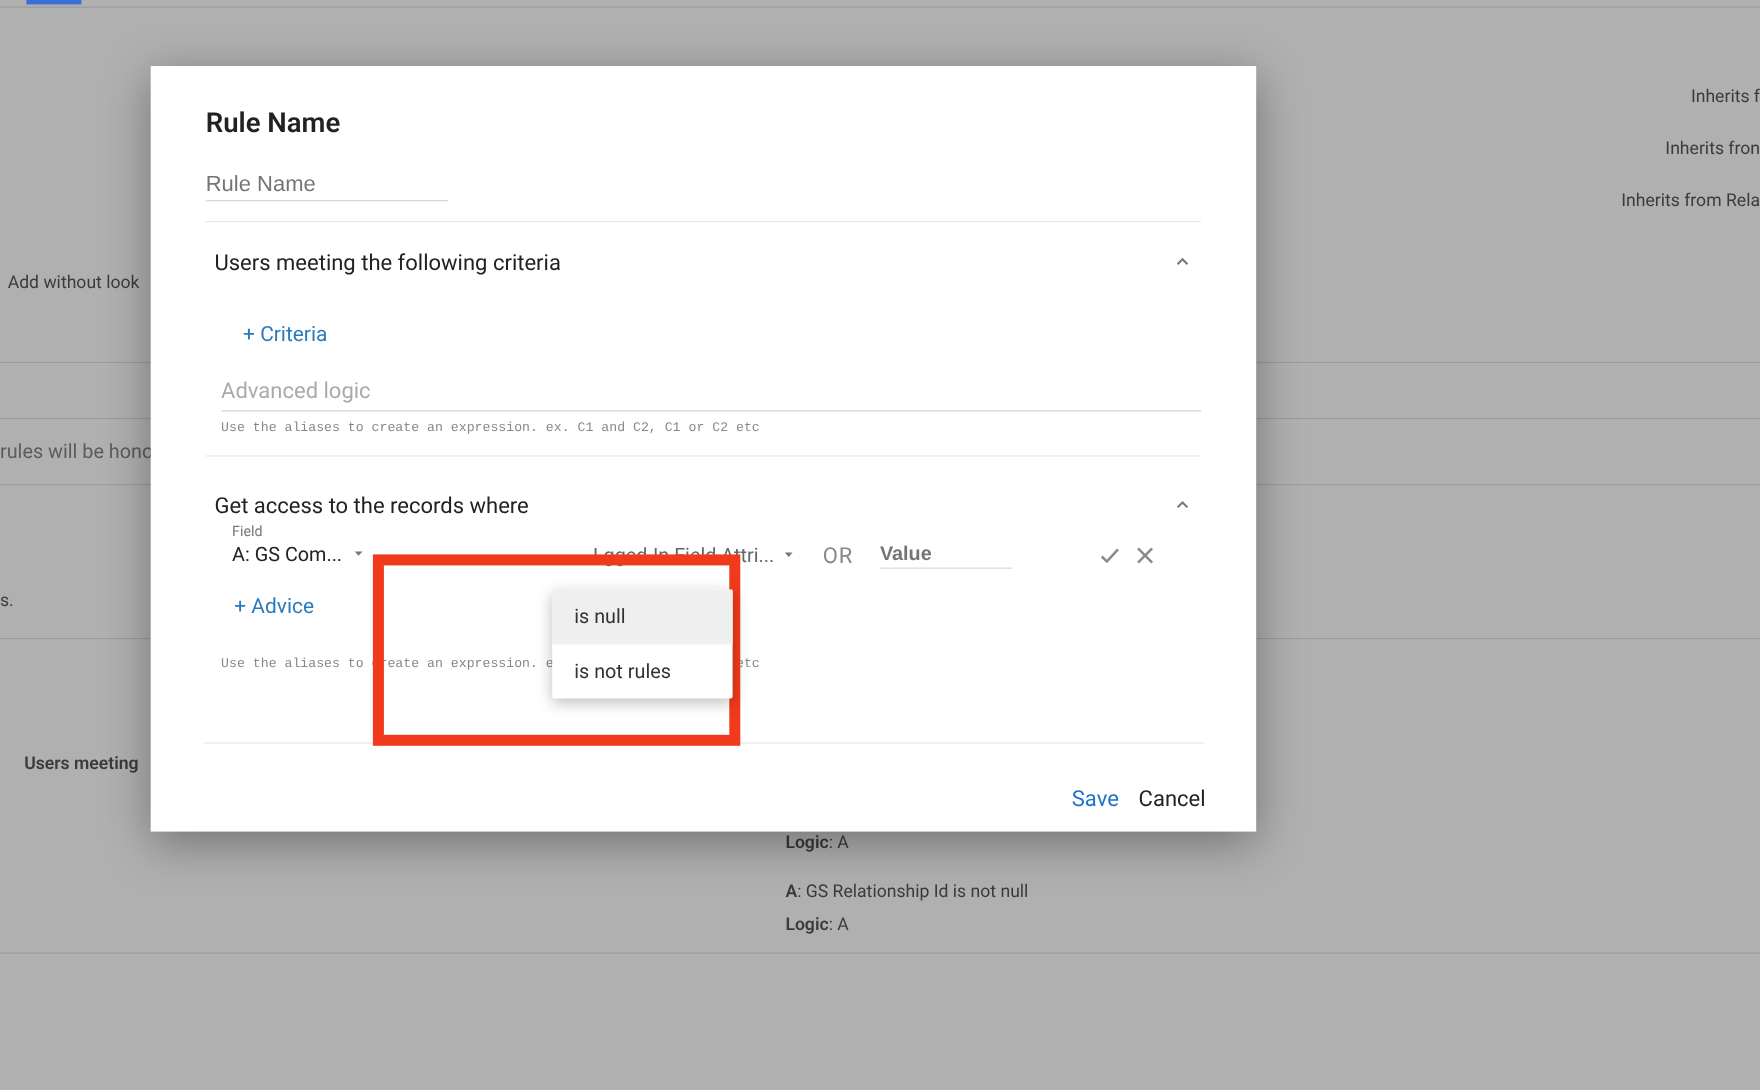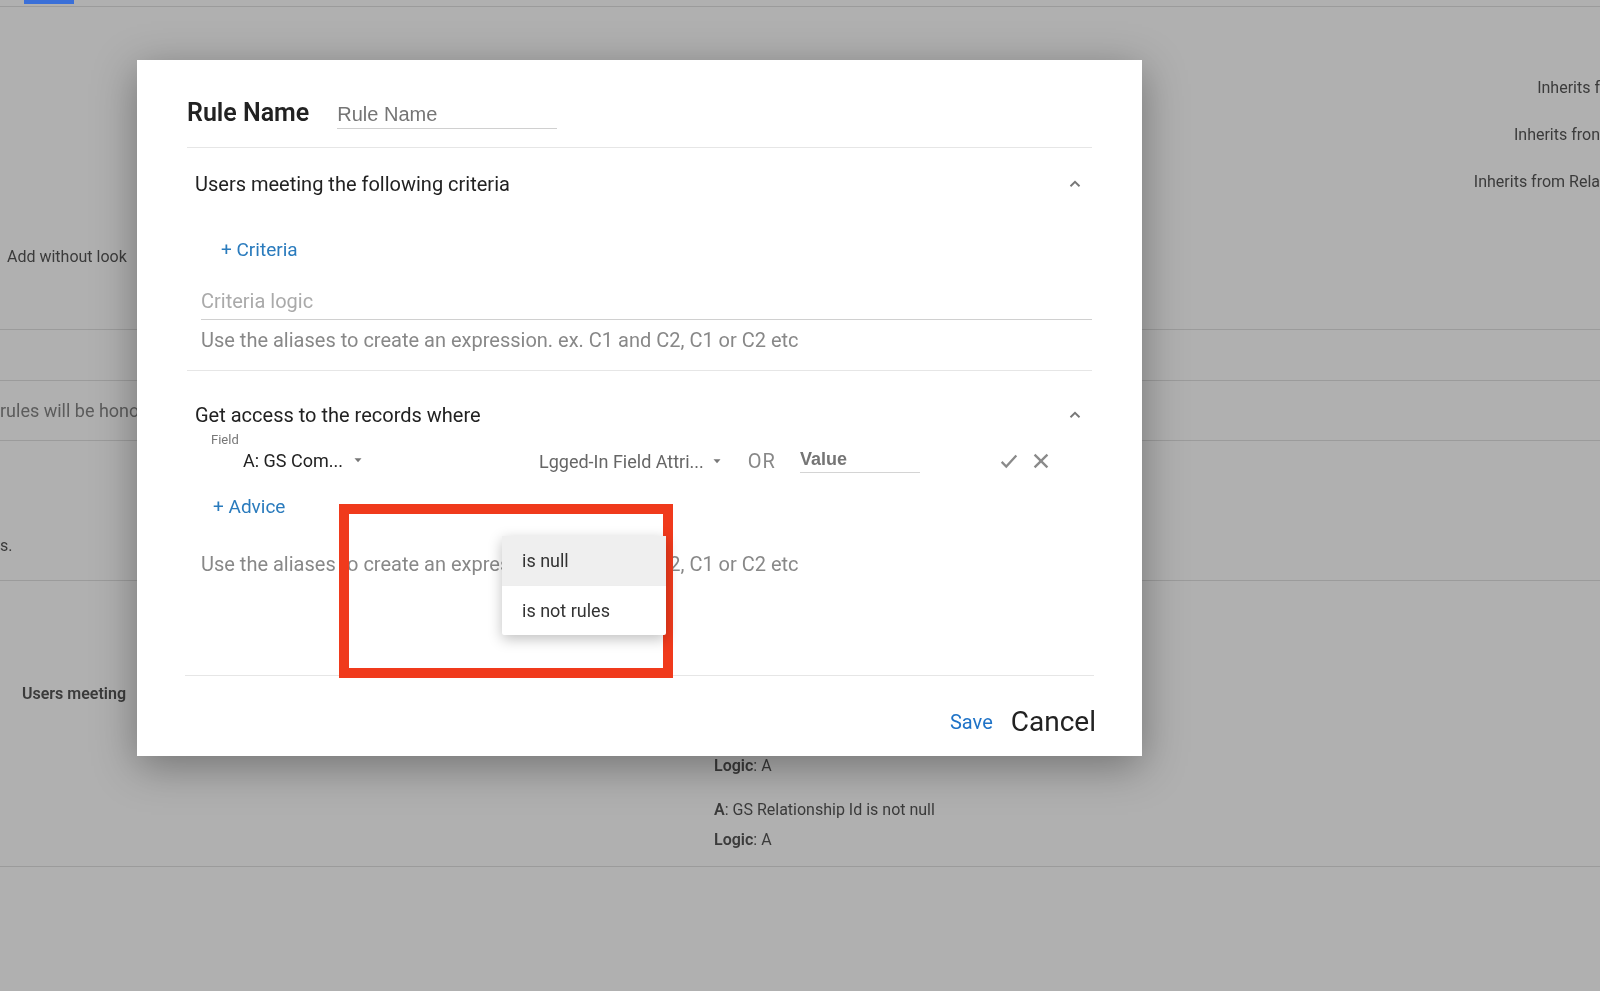--- a/index.html
+++ b/index.html
@@ -38,20 +38,21 @@
     padding: 38px 50px 20px 50px;
     height: 100%;
     position: relative;
   }
 
   .header-row {
     display: flex; align-items: baseline; gap: 28px;
     padding-bottom: 18px;
     border-bottom: 1px solid #e6e6e6;
     margin-bottom: 10px;
+    flex-direction: column;
   }
   .header-label { font-size: 25px; font-weight: 600; color: #222; }
   .header-input {
     border: none; border-bottom: 1px solid #d0d0d0;
     font-size: 20px; color: #888; width: 220px;
     padding: 2px 0;
     background: transparent;
   }
 
   .section {
@@ -77,21 +78,21 @@
   .advanced-block {
     margin-top: 28px;
     padding-left: 14px;
   }
   .advanced-placeholder {
     font-size: 20px; color: #aaa;
     border-bottom: 1px solid #d0d0d0;
     padding-bottom: 6px;
   }
   .advanced-hint {
-    font-size: 20px; color: #888; margin-top: 8px;
+    font-size: 12px; color: #888; margin-top: 8px; font-family: Liberation Mono, monospace;
   }
 
   .section-divider {
     margin-top: 18px;
     height: 0;
     border-bottom: 1px solid #e6e6e6;
     box-shadow: 0 3px 6px -3px rgba(0,0,0,0.15);
   }
 
   
@@ -99,21 +100,21 @@
     display: flex; align-items: center; gap: 18px;
     padding: 22px 10px 0 24px;
     position: relative;
   }
   .field-box { position: relative; width: 130px; }
   .field-label { font-size: 13px; color: #777; position: absolute; top: -18px; left: 0; }
   .field-value {
     font-size: 18px; color: #222;
     display: flex; align-items: center; gap: 8px;
     border-bottom: 1px solid transparent;
-    cursor: pointer; white-space: nowrap; margin-left: 32px;
+    cursor: pointer; white-space: nowrap;
   }
   .dropdown-caret { color: #777; }
   .dropdown-caret svg { width: 14px; height: 14px; }
 
   .user-attr {
     margin-left: 180px;
     font-size: 18px; color: #666;
     display: flex; align-items: center; gap: 6px;
     cursor: pointer; white-space: nowrap;
   }
@@ -170,21 +171,21 @@
   }
   .dropdown-item.hover { background: #efefef; }
   .dropdown-item + .dropdown-item { border-top: 1px solid #eee; }
 
   
   .modal-footer {
     position: absolute; bottom: 18px; right: 46px;
     display: flex; gap: 18px; align-items: center;
   }
   .btn-save { color: #1f73c7; font-size: 20px; cursor: pointer; }
-  .btn-cancel { color: #222; font-size: 28px; cursor: pointer; }
+  .btn-cancel { color: #222; font-size: 20px; cursor: pointer; }
 
   .section-divider2 {
     position: absolute; left: 48px; right: 48px; bottom: 80px;
     height: 0;
     border-bottom: 1px solid #e6e6e6;
     box-shadow: 0 3px 6px -3px rgba(0,0,0,0.12);
   }
 
   .bold-inline { font-weight: 600; }
 </style>
@@ -241,21 +242,21 @@
         <span class="chevron">
           <svg viewBox="0 0 24 24" fill="none" stroke="currentColor" stroke-width="2.5">
               <polyline points="6 15 12 9 18 15"></polyline>
             </svg>
         </span>
       </div>
 
       <span class="criteria-link">+ Criteria</span>
 
       <div class="advanced-block">
-        <div class="advanced-placeholder">Criteria logic</div>
+        <div class="advanced-placeholder">Advanced logic</div>
         <div class="advanced-hint">Use the aliases to create an expression. ex. C1 and C2, C1 or C2 etc</div>
       </div>
 
       <div class="section-divider"></div>
     </div>
 
     <div class="section" style="padding-top:22px;">
       <div class="section-title-row">
         <div class="section-title">Get access to the records where</div>
         <span class="chevron">

